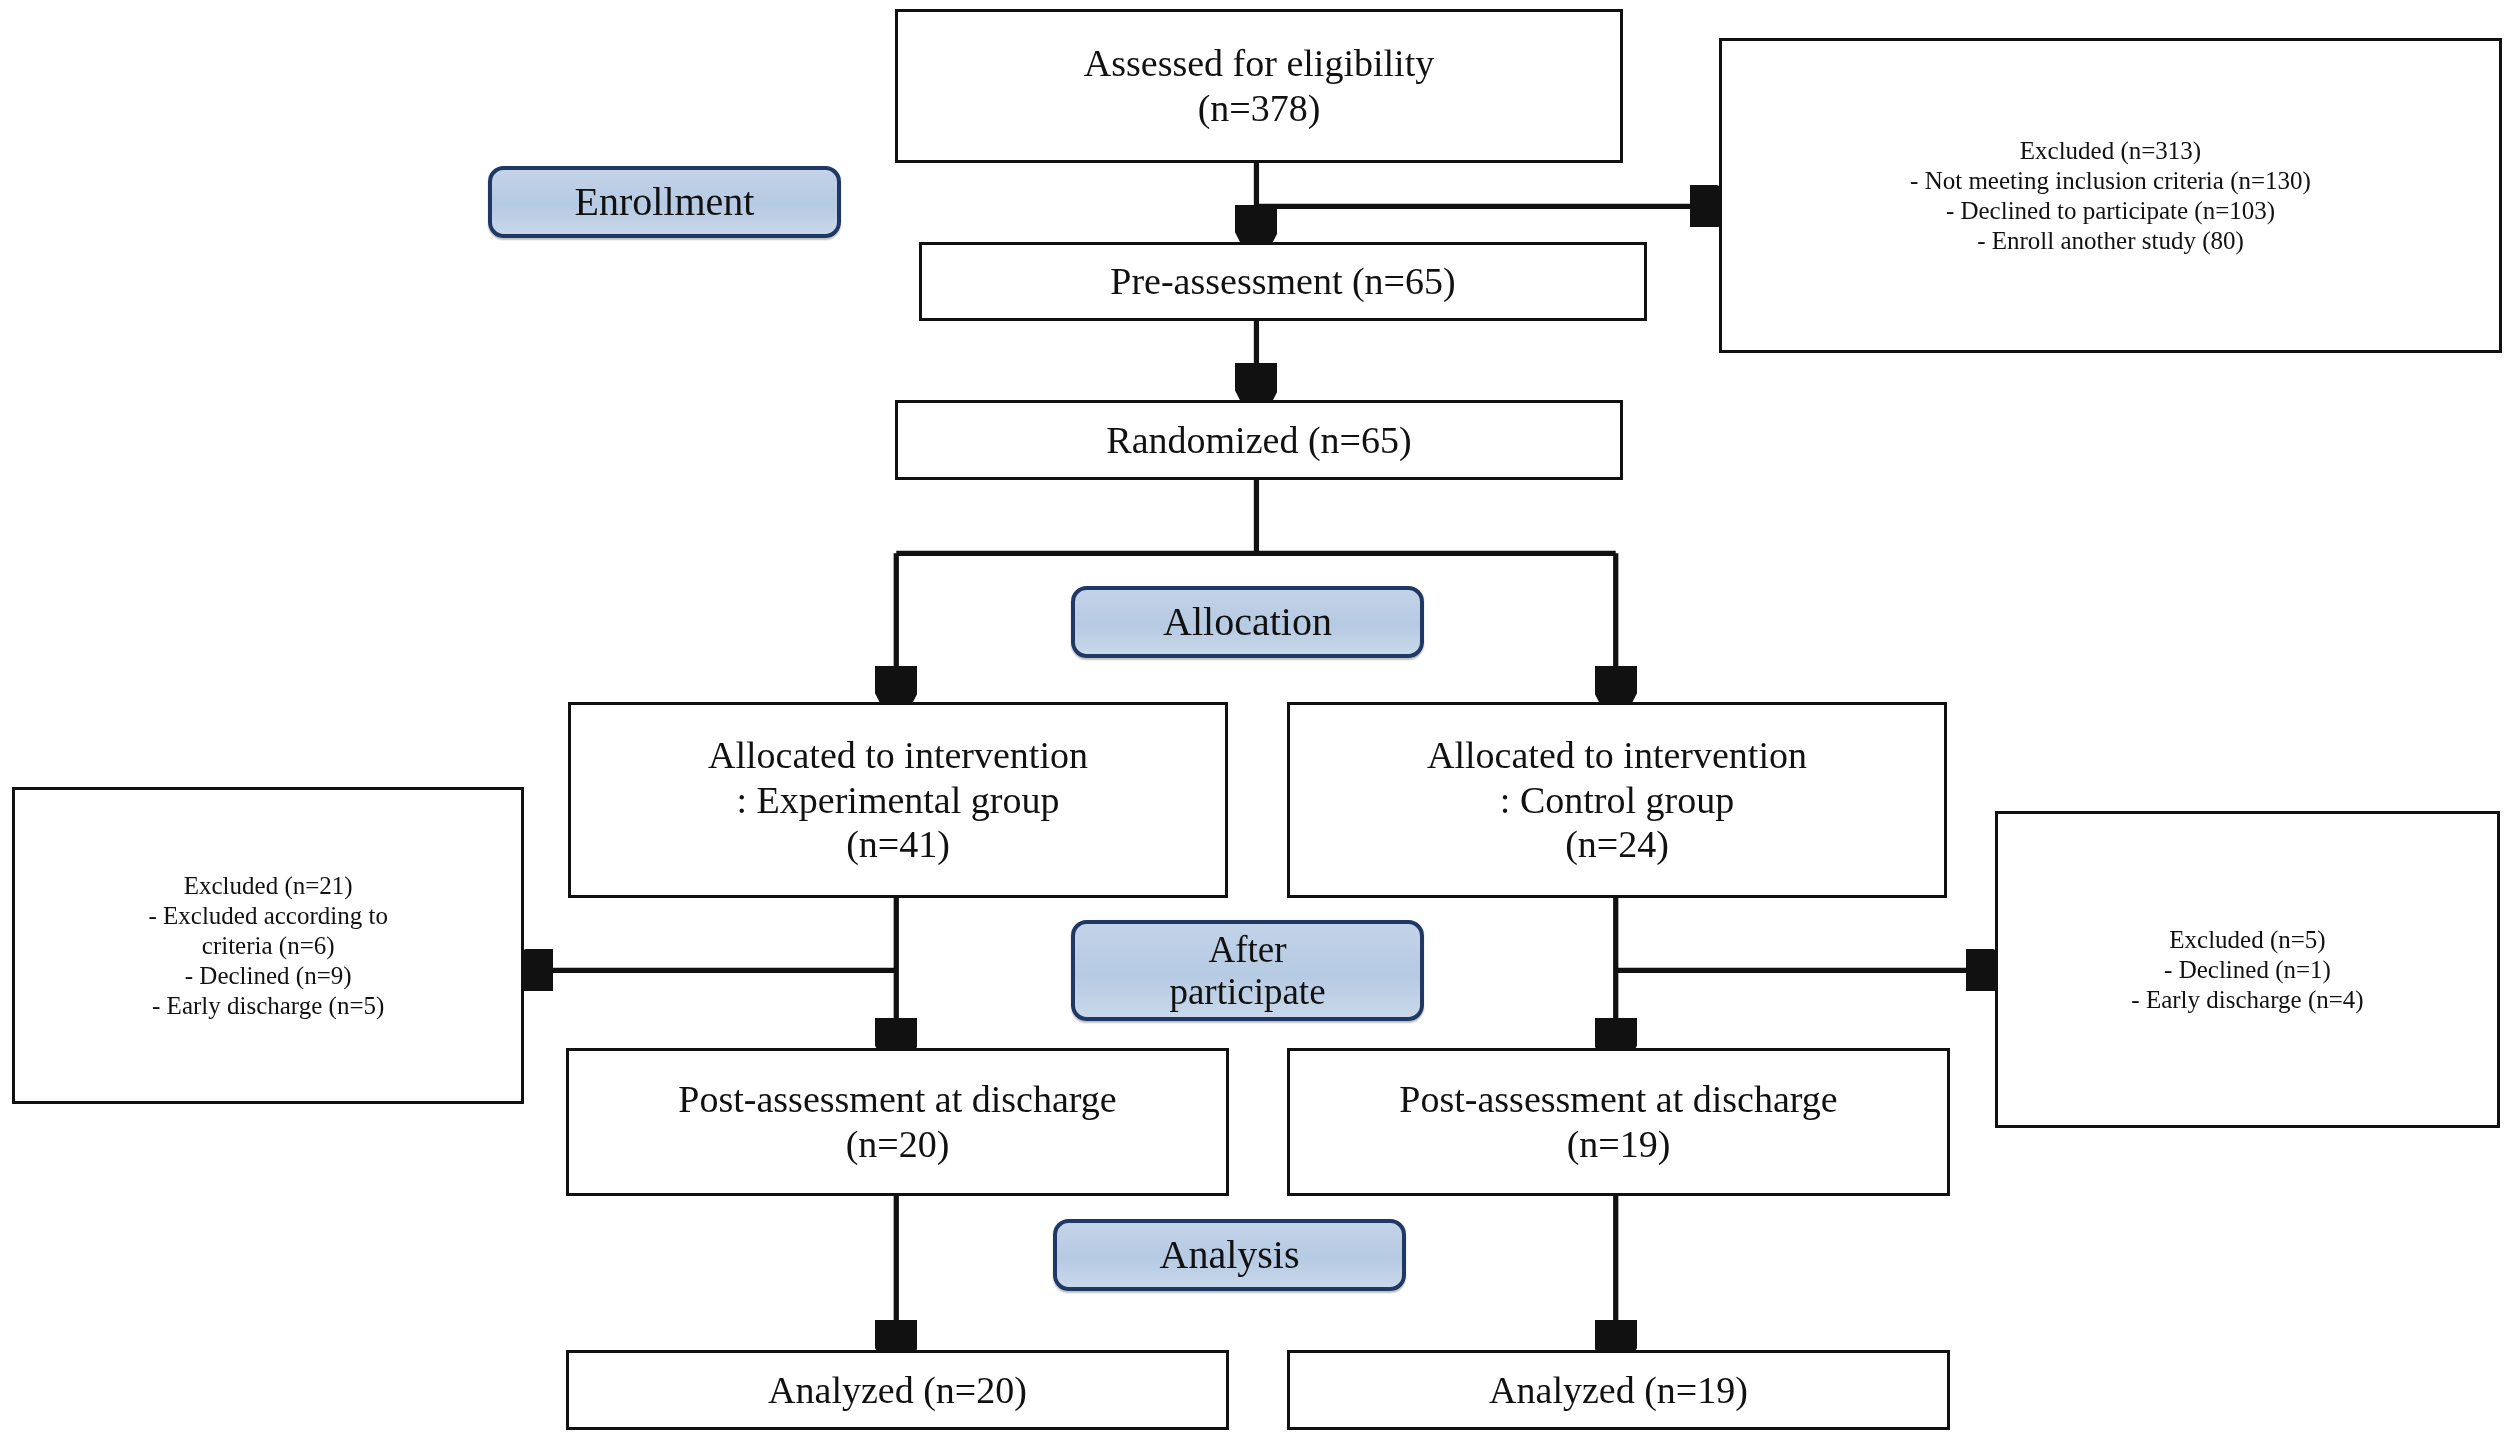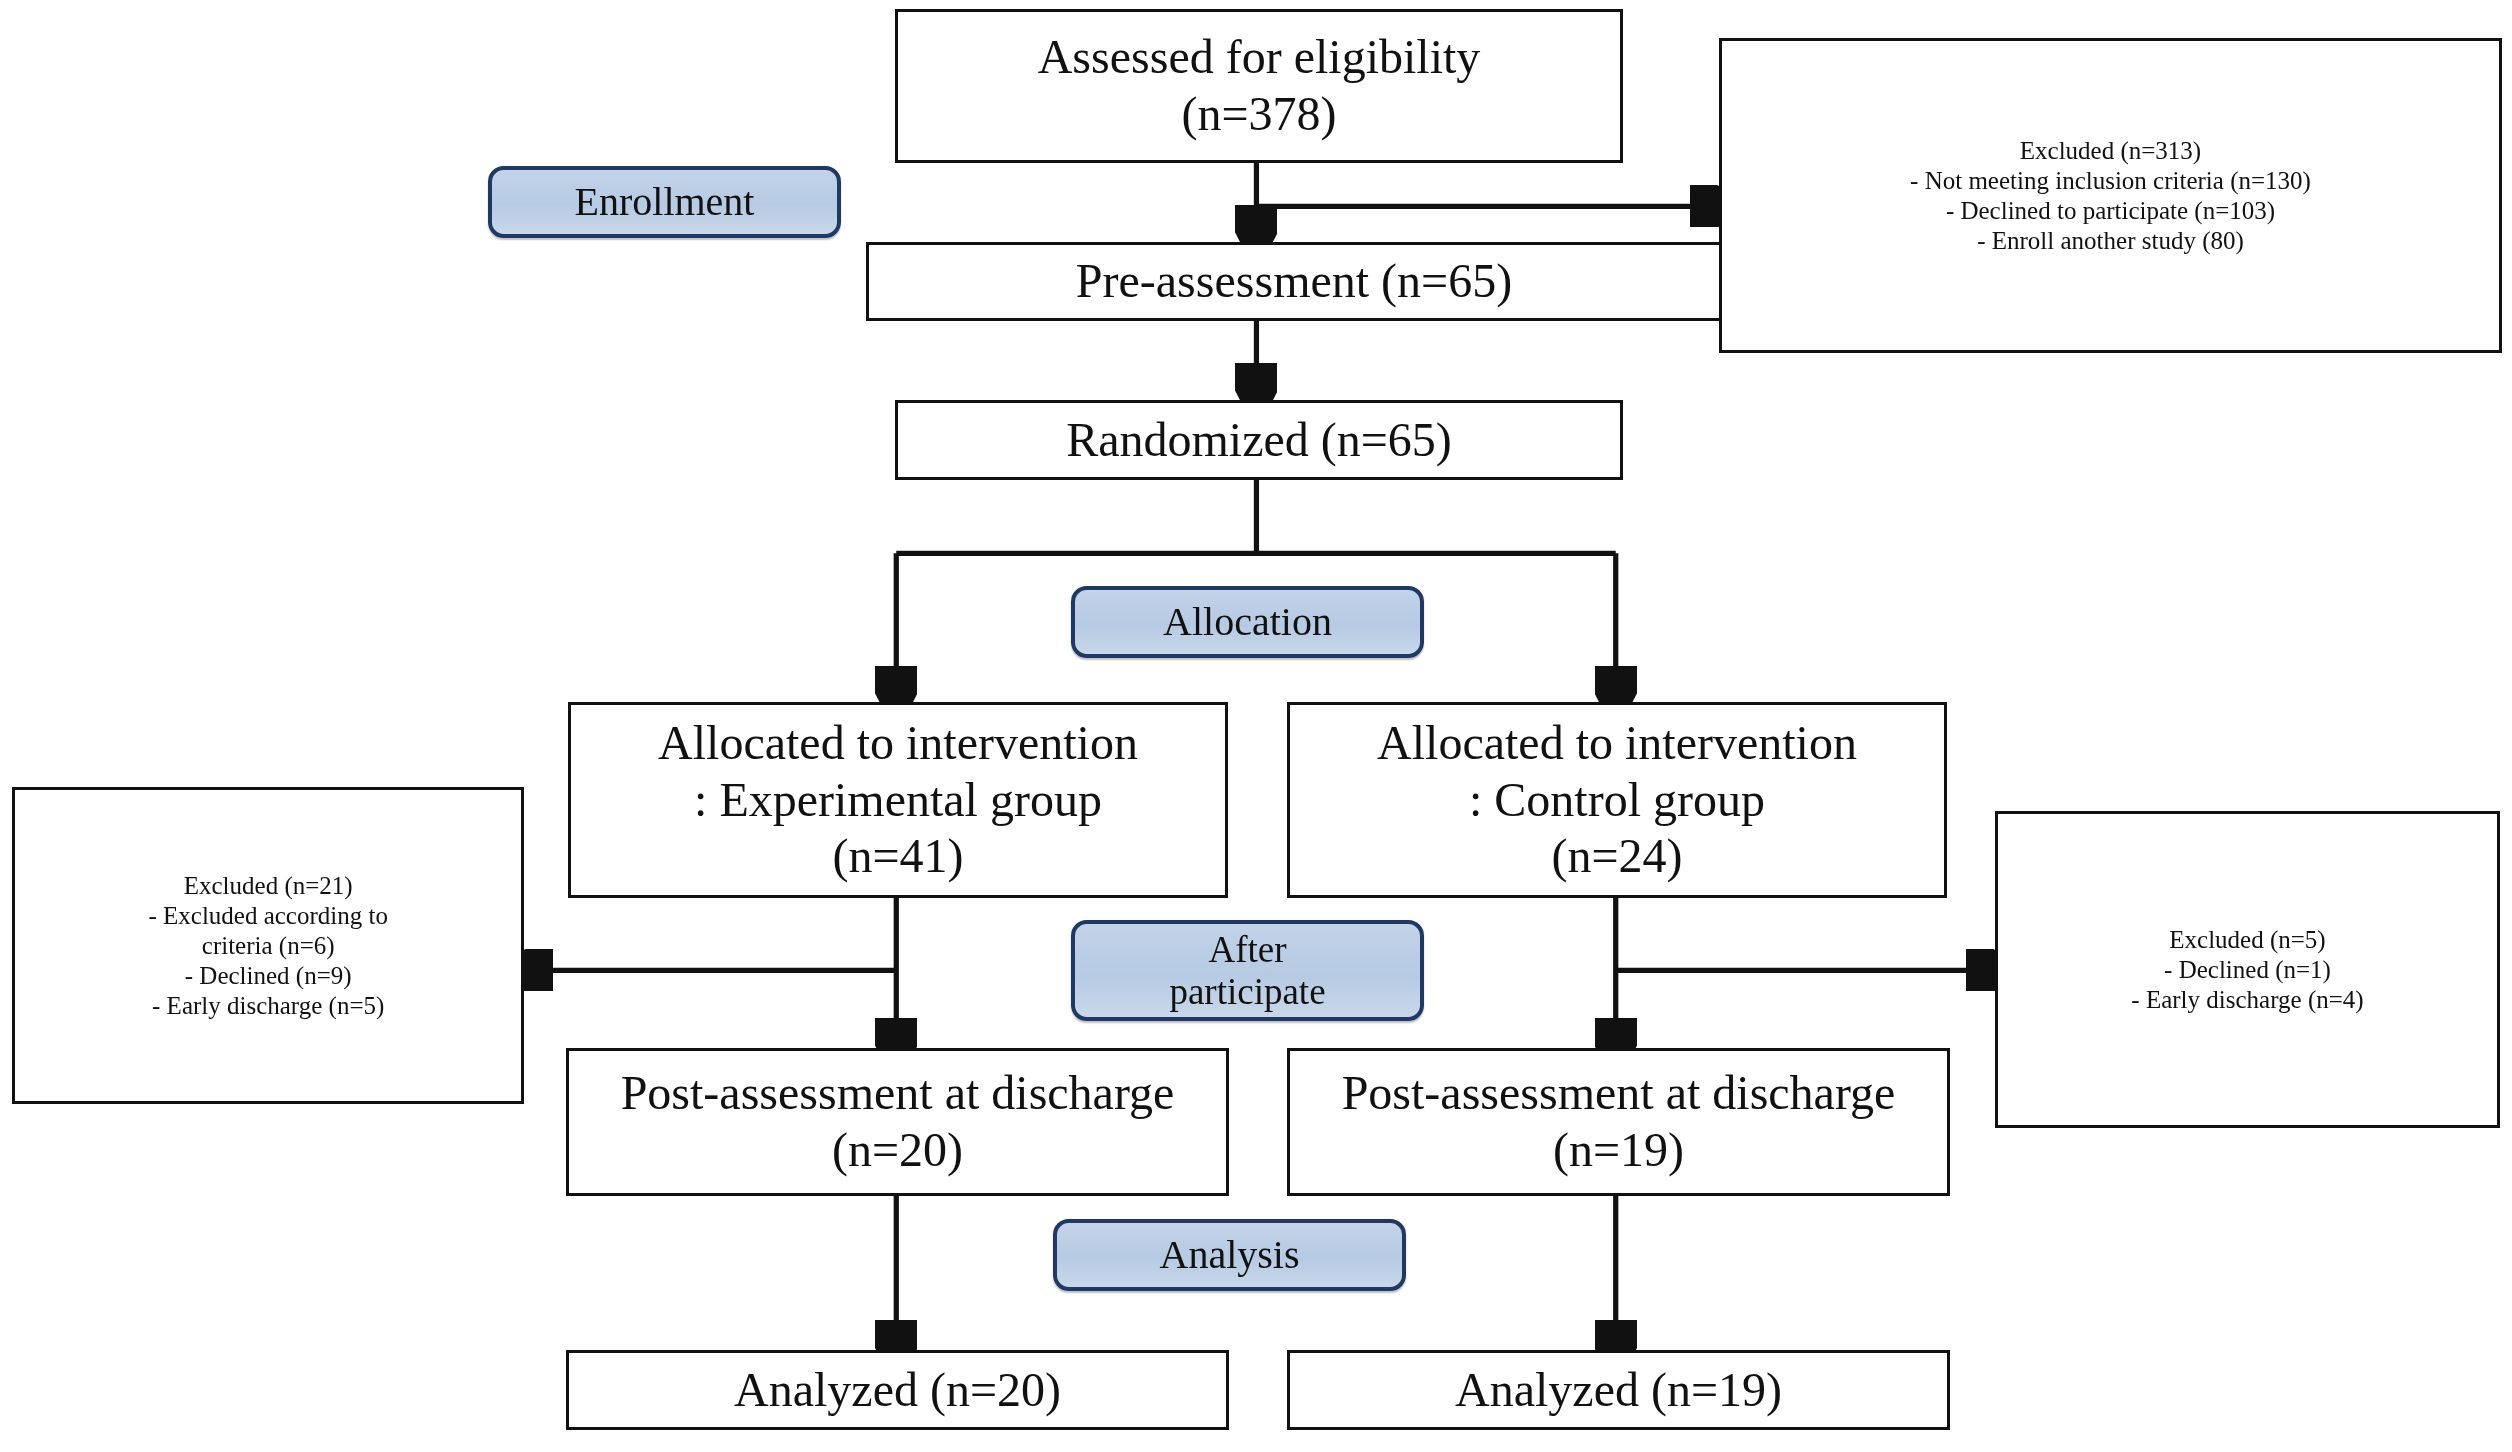--- a/index.html
+++ b/index.html
@@ -19,21 +19,21 @@
     position: absolute;
     box-sizing: border-box;
     border: 3.5px solid #111111;
     background: #ffffff;
     display: flex;
     flex-direction: column;
     align-items: center;
     justify-content: center;
     text-align: center;
     color: #111111;
-    font-size: 48px;
+    font-size: 38px;
     line-height: 1.18;
     padding: 5.2px 8.7px;
   }
   .box .line { display: block; white-space: nowrap; }
   .box.small { font-size: 25px; line-height: 1.2; }
   .pill {
     position: absolute;
     box-sizing: border-box;
     border: 4.4px solid #1f3864;
     border-radius: 15.7px;
@@ -102,21 +102,21 @@
     <span class="line">Excluded (n=313)</span>
     <span class="line">- Not meeting inclusion criteria (n=130)</span>
     <span class="line">- Declined to participate (n=103)</span>
     <span class="line">- Enroll another study (80)</span>
   </div>
 
   <div class="pill" style="left:488px; top:166px; width:353px; height:72px;">
     <span>Enrollment</span>
   </div>
 
-  <div class="box" style="left:866px; top:242px; width:856px; height:79px;">
+  <div class="box" style="left:919px; top:242px; width:728px; height:79px;">
     <span class="line">Pre-assessment (n=65)</span>
   </div>
 
   <div class="box" style="left:895px; top:400px; width:728px; height:80px;">
     <span class="line">Randomized (n=65)</span>
   </div>
 
   <div class="pill" style="left:1071px; top:586px; width:353px; height:72px;">
     <span>Allocation</span>
   </div>

